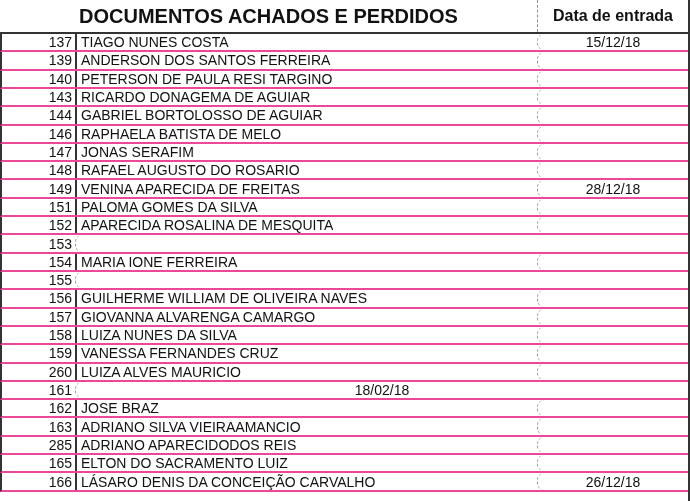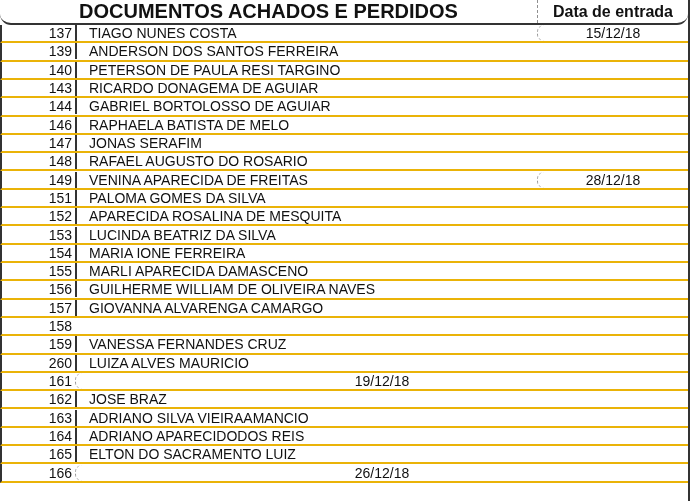--- a/index.html
+++ b/index.html
@@ -9,24 +9,23 @@
     height: 501px;
     background: #ffffff;
     font-family: "Liberation Sans", sans-serif;
     color: #111111;
     border-right: 2px solid #333333;
     box-sizing: border-box;
     overflow: hidden;
   }
   .header-row {
     display: flex;
-    height: 25px;
+    height: 34px;
     border-bottom: 2px solid #333333;
     box-sizing: border-box;
-    border-radius: 11px;
   }
   .title {
     width: 537px;
     display: flex;
     align-items: center;
     justify-content: center;
     font-weight: bold;
     font-size: 20px;
     white-space: nowrap;
     box-sizing: border-box;
@@ -44,42 +43,41 @@
   }
   .tbody {
     display: grid;
     grid-template-rows: repeat(26, 1fr);
     height: calc(501px - 25px);
     box-sizing: border-box;
   }
   .row {
     display: flex;
     border-left: 2px solid #333333;
-    border-bottom: 2px solid #eab308;
+    border-bottom: 2px solid #ec4899;
     box-sizing: border-box;
     overflow: hidden;
-    align-items: center;
   }
   .cell {
     display: flex;
     align-items: center;
     white-space: nowrap;
     overflow: hidden;
     font-size: 14px;
     box-sizing: border-box;
   }
   .cell.num {
     width: 73px;
     justify-content: flex-end;
     padding-right: 3px;
   }
   .cell.name {
     width: 462px;
     border-left: 2px solid #333333;
-    padding-left: 12px;
+    padding-left: 4px;
   }
   .cell.date {
     flex: 1;
     border-left: 1px dashed #8f8f8f;
     justify-content: center;
     border-radius: 7px;
   }
 </style>
 </head>
 <body>
@@ -152,92 +150,92 @@
   </div>
 
   <div class="row">
     <div class="cell num">152</div>
     <div class="cell name">APARECIDA ROSALINA DE MESQUITA</div>
     <div class="cell date"></div>
   </div>
 
   <div class="row">
     <div class="cell num">153</div>
-    <div class="cell name">LUCINDA BEATRIZ DA SILVA</div>
     <div class="cell date"></div>
   </div>
 
   <div class="row">
     <div class="cell num">154</div>
     <div class="cell name">MARIA IONE FERREIRA</div>
     <div class="cell date"></div>
   </div>
 
   <div class="row">
     <div class="cell num">155</div>
-    <div class="cell name">MARLI APARECIDA DAMASCENO</div>
     <div class="cell date"></div>
   </div>
 
   <div class="row">
     <div class="cell num">156</div>
     <div class="cell name">GUILHERME WILLIAM DE OLIVEIRA NAVES</div>
     <div class="cell date"></div>
   </div>
 
   <div class="row">
     <div class="cell num">157</div>
     <div class="cell name">GIOVANNA ALVARENGA CAMARGO</div>
     <div class="cell date"></div>
   </div>
 
   <div class="row">
     <div class="cell num">158</div>
+    <div class="cell name">LUIZA NUNES DA SILVA</div>
     <div class="cell date"></div>
   </div>
 
   <div class="row">
     <div class="cell num">159</div>
     <div class="cell name">VANESSA FERNANDES CRUZ</div>
     <div class="cell date"></div>
   </div>
 
   <div class="row">
     <div class="cell num">260</div>
     <div class="cell name">LUIZA ALVES MAURICIO</div>
     <div class="cell date"></div>
   </div>
 
   <div class="row">
     <div class="cell num">161</div>
-    <div class="cell date">19/12/18</div>
+    <div class="cell date">18/02/18</div>
   </div>
 
   <div class="row">
     <div class="cell num">162</div>
     <div class="cell name">JOSE BRAZ</div>
     <div class="cell date"></div>
   </div>
 
   <div class="row">
     <div class="cell num">163</div>
     <div class="cell name">ADRIANO SILVA VIEIRAAMANCIO</div>
     <div class="cell date"></div>
   </div>
 
   <div class="row">
-    <div class="cell num">164</div>
+    <div class="cell num">285</div>
     <div class="cell name">ADRIANO APARECIDODOS REIS</div>
     <div class="cell date"></div>
   </div>
 
   <div class="row">
     <div class="cell num">165</div>
     <div class="cell name">ELTON DO SACRAMENTO LUIZ</div>
     <div class="cell date"></div>
   </div>
 
   <div class="row">
     <div class="cell num">166</div>
+    <div class="cell name">LÁSARO DENIS DA CONCEIÇÃO CARVALHO</div>
     <div class="cell date">26/12/18</div>
   </div>
 </div>
 </div>
 
 </body></html>

